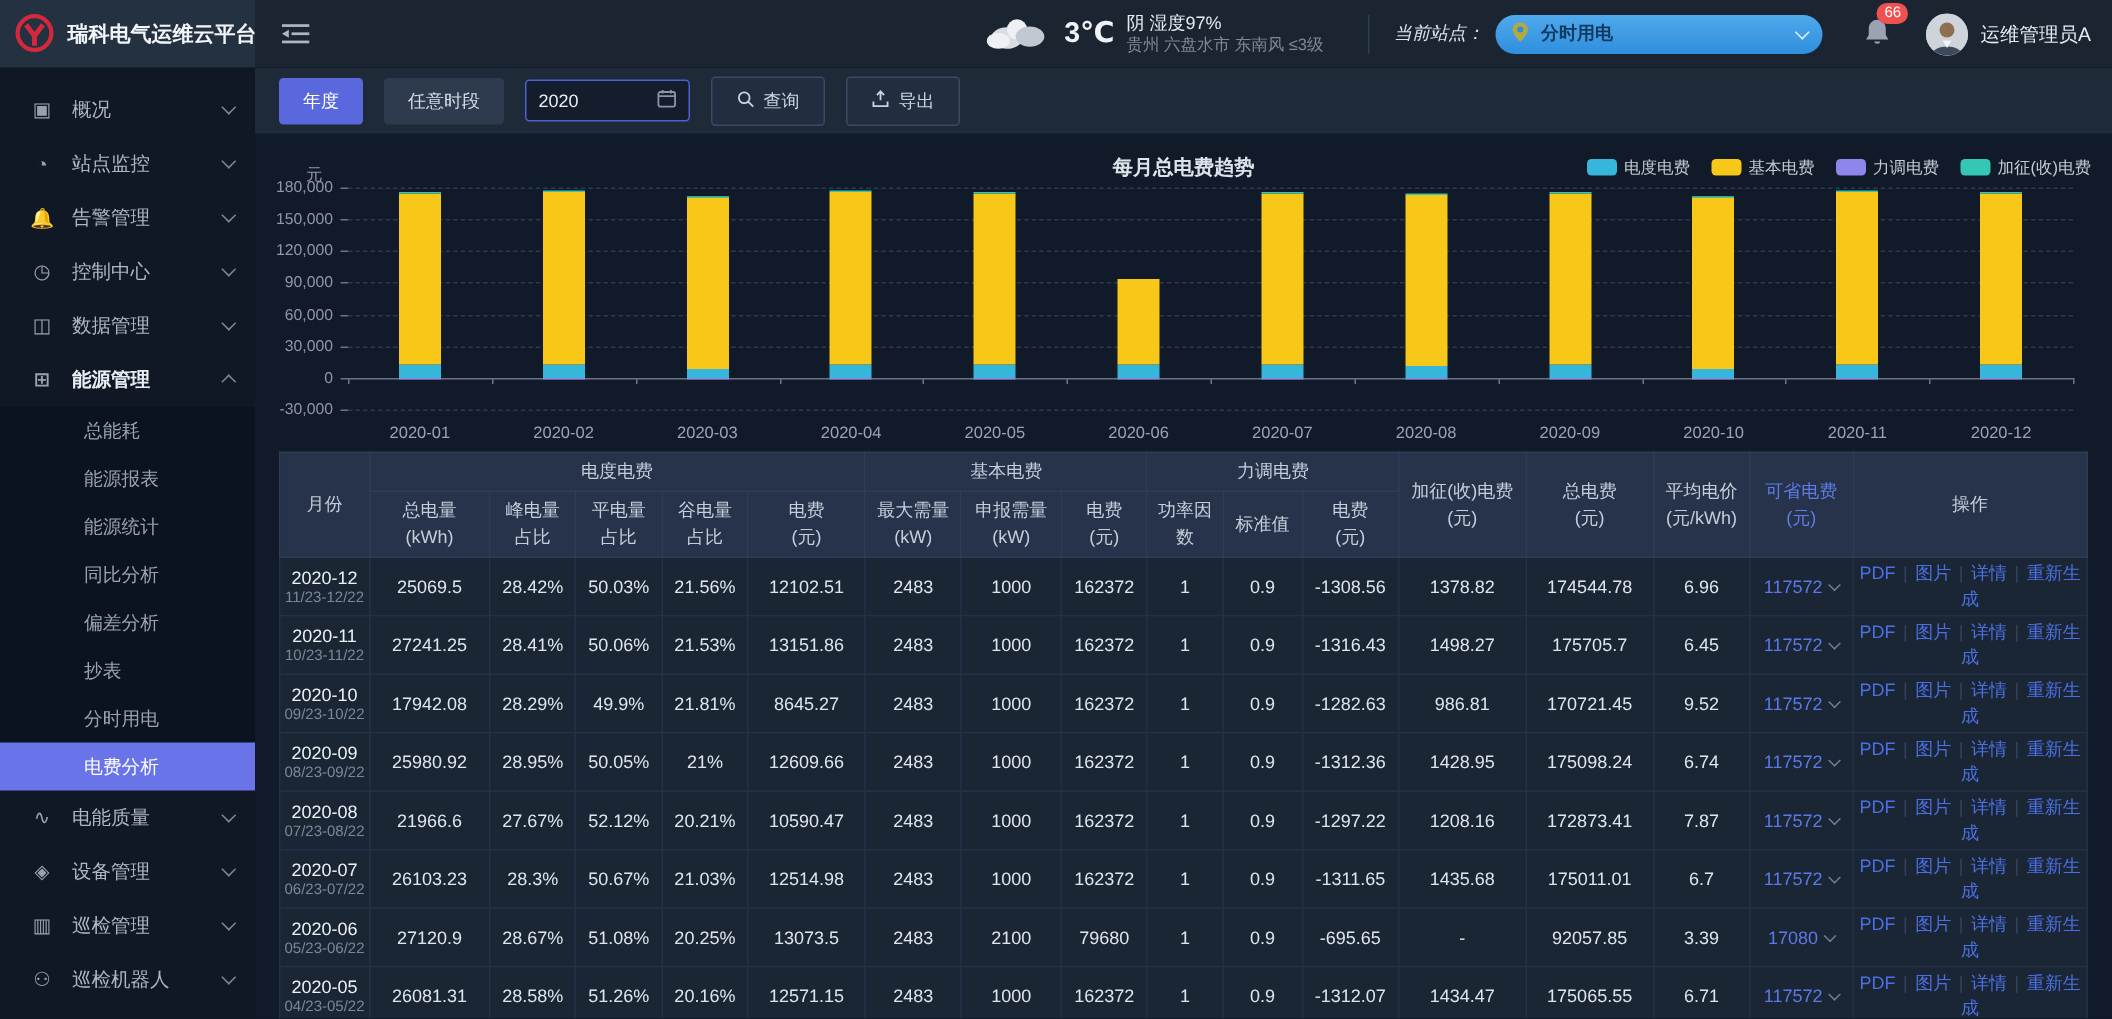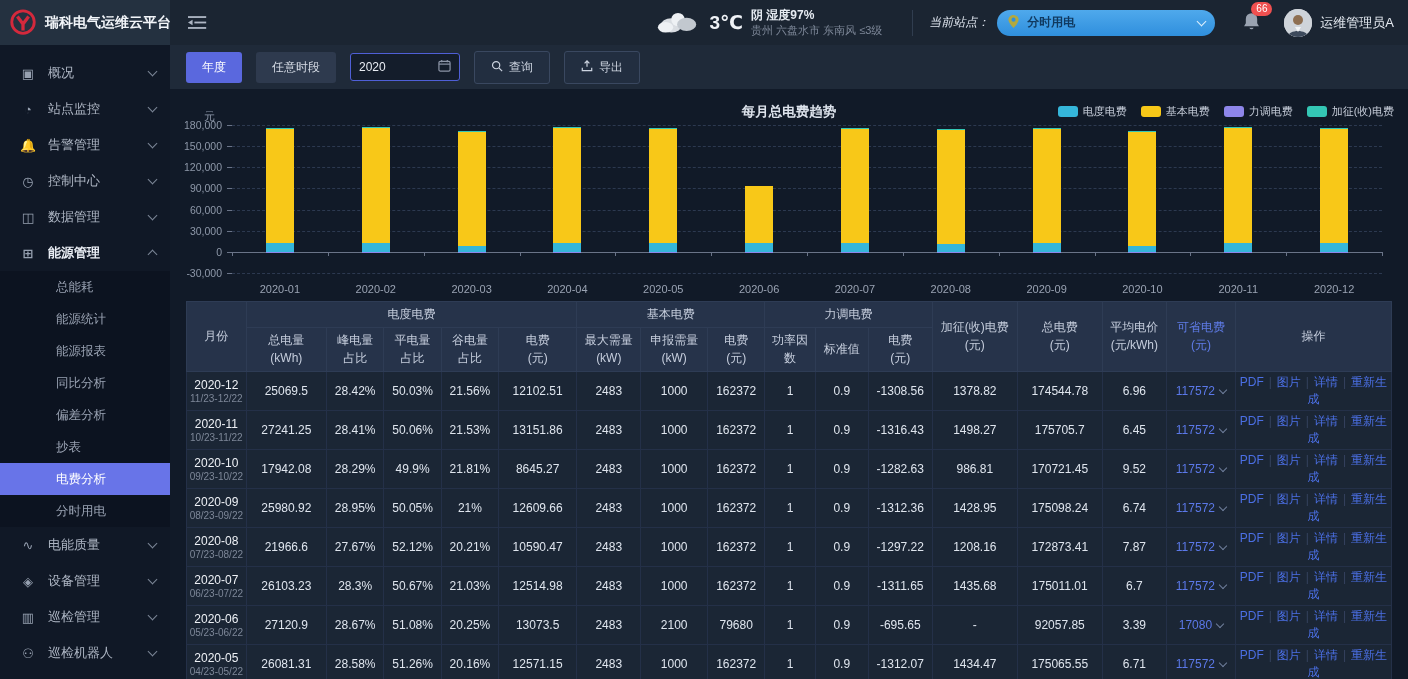--- a/index.html
+++ b/index.html
@@ -10,21 +10,21 @@
   .topbar { display:flex; height:45px; background:#1b2532; }
   .logo-area { width:170px; background:#243140; display:flex; align-items:center; gap:7px; padding:0 8px; flex:0 0 170px; }
   .logo-mark { width:30px; height:30px; flex:0 0 30px; }
   .app-title { font-size:14px; font-weight:bold; color:#f2f5f9; white-space:nowrap; }
   .topbar-main { flex:1; display:flex; align-items:center; padding:0 14px 0 18px; }
   .collapse-btn { width:22px; height:22px; cursor:pointer; display:flex; align-items:center; }
   .tb-spacer { flex:1; }
   .weather { display:flex; align-items:center; gap:8px; padding-right:14px; }
   .weather-temp { font-size:19px; color:#f0f3f7; font-weight:bold; }
   .weather-col { display:flex; flex-direction:column; line-height:1.35; }
-  .weather-line1 { color:#e6ebf2; font-size:12px; font-weight:bold; }
+  .weather-line1 { color:#e6ebf2; font-size:12px; font-weight:normal; }
   .weather-line2 { color:#7e8899; font-size:11px; }
   .vdiv { width:1px; height:26px; background:#303d4f; margin:0 16px; }
   .station { display:flex; align-items:center; gap:8px; }
   .station-label { color:#dfe5ee; font-size:12px;font-style:italic; }
   .station-pill { display:flex; align-items:center; gap:7px; width:218px; height:26px; border-radius:13px;
      background:linear-gradient(180deg,#4fa9ec,#2f8fdd); padding:0 10px; cursor:pointer; }
   .station-name { color:#10395f; font-size:12px; font-weight:bold; flex:1; }
   .bell-wrap { position:relative; margin:0 22px 0 26px; cursor:pointer; }
   .badge { position:absolute; top:-9px; left:10px; background:#ef5050; color:#fff; font-size:10px;
      border-radius:8px; padding:1px 5px; line-height:1.2; }
@@ -202,27 +202,27 @@
           <span class="lbl">数据管理</span>
           <span class="chev"></span>
         </div>
         <div class="side-item open">
           <span class="mi">⊞</span>
           <span class="lbl">能源管理</span>
           <span class="chev up"></span>
         </div>
         <div class="submenu">
           <div class="sub-item">总能耗</div>
+          <div class="sub-item">能源报表</div>
           <div class="sub-item">能源统计</div>
-          <div class="sub-item">能源报表</div>
           <div class="sub-item">同比分析</div>
           <div class="sub-item">偏差分析</div>
           <div class="sub-item">抄表</div>
+          <div class="sub-item">分时用电</div>
           <div class="sub-item active">电费分析</div>
-          <div class="sub-item">分时用电</div>
         </div>
         <div class="side-item">
           <span class="mi">∿</span>
           <span class="lbl">电能质量</span>
           <span class="chev"></span>
         </div>
         <div class="side-item">
           <span class="mi">◈</span>
           <span class="lbl">设备管理</span>
           <span class="chev"></span>

